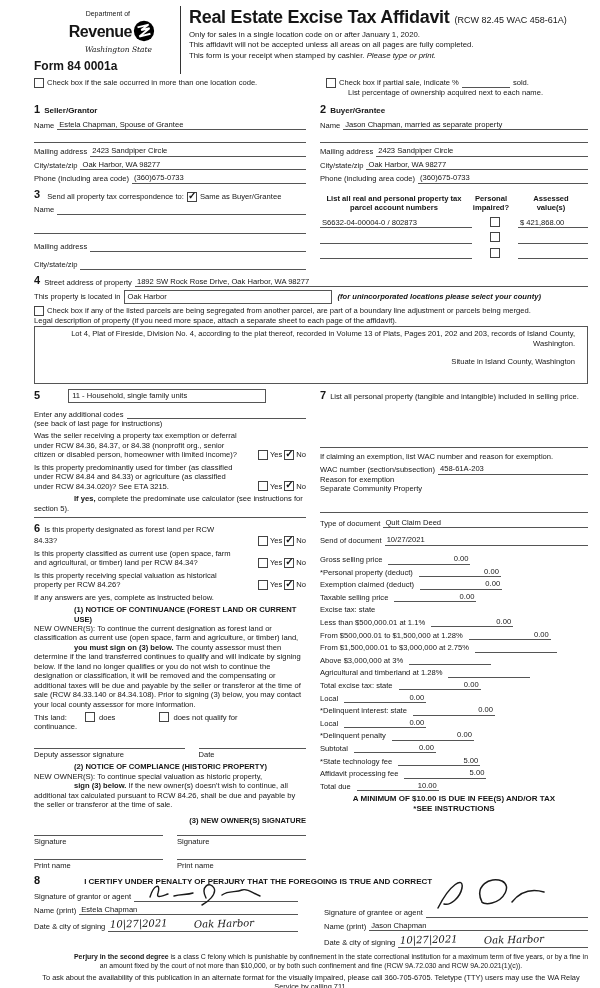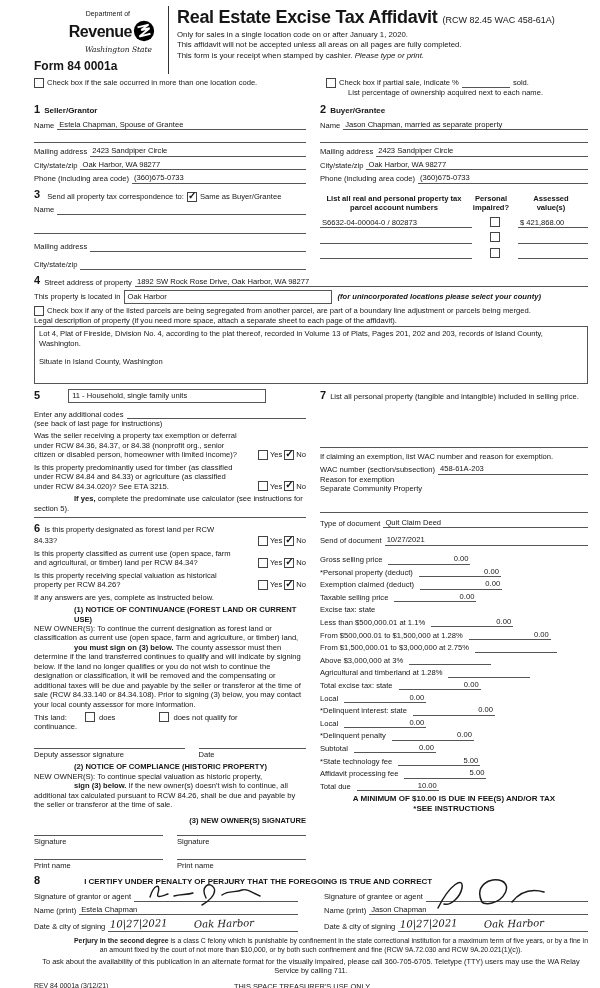--- a/index.html
+++ b/index.html
@@ -11,21 +11,21 @@
   .blankline{border-bottom:1px solid #555;min-height:9px;}
   .cb{display:inline-block;width:8px;height:8px;border:1px solid #444;background:#fff;
       vertical-align:-1px;position:relative;flex:none;}
   .cb.checked::after{content:"✓";position:absolute;left:0px;top:-3px;font-size:10px;font-weight:bold;color:#111;}
   .bold{font-weight:bold;margin-left:40px;}
   .italic{font-style:italic;}
   .secnum{font-weight:bold;font-size:11px;margin-right:4px;}
   .sectitle{font-weight:bold;font-size:8px;}
   
   .hdr{display:flex;margin-bottom:4px;}
-  .hdr-left{width:122px;flex:none;text-align:center;padding-top:4px;border-right:1.5px solid #333;padding-right:12px;}
+  .hdr-left{width:122px;flex:none;text-align:center;padding-top:4px;border-right:1.5px solid #333;padding-right:24px;}
   .dept-small{font-size:7px;text-align:right;margin-right:26px;}
   .rev-row{display:flex;justify-content:flex-end;align-items:center;}
   .rev-name{font-weight:bold;font-size:16px;letter-spacing:-0.5px;}
   .wa-state{font-family:"DejaVu Serif", serif;font-style:italic;font-size:7.5px;text-align:right;margin-right:4px;}
   .form-num{font-weight:bold;font-size:12px;margin-top:4px;text-align:left;}
   .hdr-right{padding-left:8px;flex:1;}
   .title-row{display:flex;align-items:baseline;gap:5px;}
   .main-title{font-weight:bold;font-size:18px;letter-spacing:-0.3px;white-space:nowrap;}
   .title-ref{font-size:9px;white-space:nowrap;}
   .hdr-note{font-size:7.8px;margin-top:1px;}
@@ -43,21 +43,21 @@
   .fieldrow{display:flex;align-items:flex-end;margin-top:3px;}
   
   .parcel-head{display:flex;font-weight:bold;text-align:center;margin-top:6px;}
   .ph1{width:148px;}.ph2{width:46px;}.ph3{flex:1;}
   .parcel-row{display:flex;align-items:flex-end;margin-top:4px;}
   .pr1{width:148px;border-bottom:1px solid #555;min-height:9px;padding:0 2px;}
   .pr2{width:46px;text-align:center;}
   .pr3{flex:1;border-bottom:1px solid #555;min-height:9px;padding:0 2px;}
   
   .located-box{border:1px solid #555;width:200px;padding:1px 3px;min-height:9px;}
-  .legal-box{border:1px solid #555;padding:2px 4px;min-height:52px;margin-top:1px;}
+  .legal-box{border:1px solid #555;padding:2px 12px;min-height:52px;margin-top:1px;text-align:right;}
   
   .code-box{border:1px solid #555;width:190px;padding:1px 3px;margin-left:24px;}
   .yn{white-space:nowrap;display:flex;gap:2px;align-items:center;flex:none;margin-left:6px;}
   .qrow{display:flex;align-items:flex-end;justify-content:space-between;margin-top:3px;}
   .para{margin-top:3px;text-align:left;}
   .hr{border-bottom:1px solid #555;margin:4px 0;}
   .sigpair{display:flex;gap:14px;margin-top:10px;}
   .sigpair>div{flex:1;border-top:1px solid #555;padding-top:1px;}
   
   .fee-row{display:flex;align-items:flex-end;height:12.6px;}
@@ -469,21 +469,21 @@
           </div>
         <div class="fieldrow">
             <span class="lbl">Date &amp; city of signing</span>
             <span class="val"><span class="hand">10|27|2021</span><span class="hand" style="margin-left:26px;">Oak Harbor</span></span>
           </div>
       </div>
       <div class="cert-col">
         <svg class="sig-svg" style="left:100px;top:-14px;" width="150" height="38" viewBox="0 0 150 38">
           <path d="M14 34 C26 10,40 2,38 14 C36 24,26 32,20 30 M58 28 C50 12,66 2,78 7 C88 12,80 26,68 29 C61 31,57 28,58 28 M88 28 C96 18,106 14,120 18" stroke="#1a1a1a" stroke-width="1.5" fill="none" stroke-linecap="round"></path>
         </svg>
-        <div class="fieldrow" style="margin-top:4px;">
+        <div class="fieldrow" style="margin-top:20px;">
             <span class="lbl">Signature of grantee or agent</span>
             <span class="val"></span>
           </div>
         <div class="fieldrow">
             <span class="lbl">Name (print)</span>
             <span class="val">Jason Chapman</span>
           </div>
         <div class="fieldrow">
             <span class="lbl">Date &amp; city of signing</span>
             <span class="val"><span class="hand">10|27|2021</span><span class="hand" style="margin-left:26px;">Oak Harbor</span></span>

